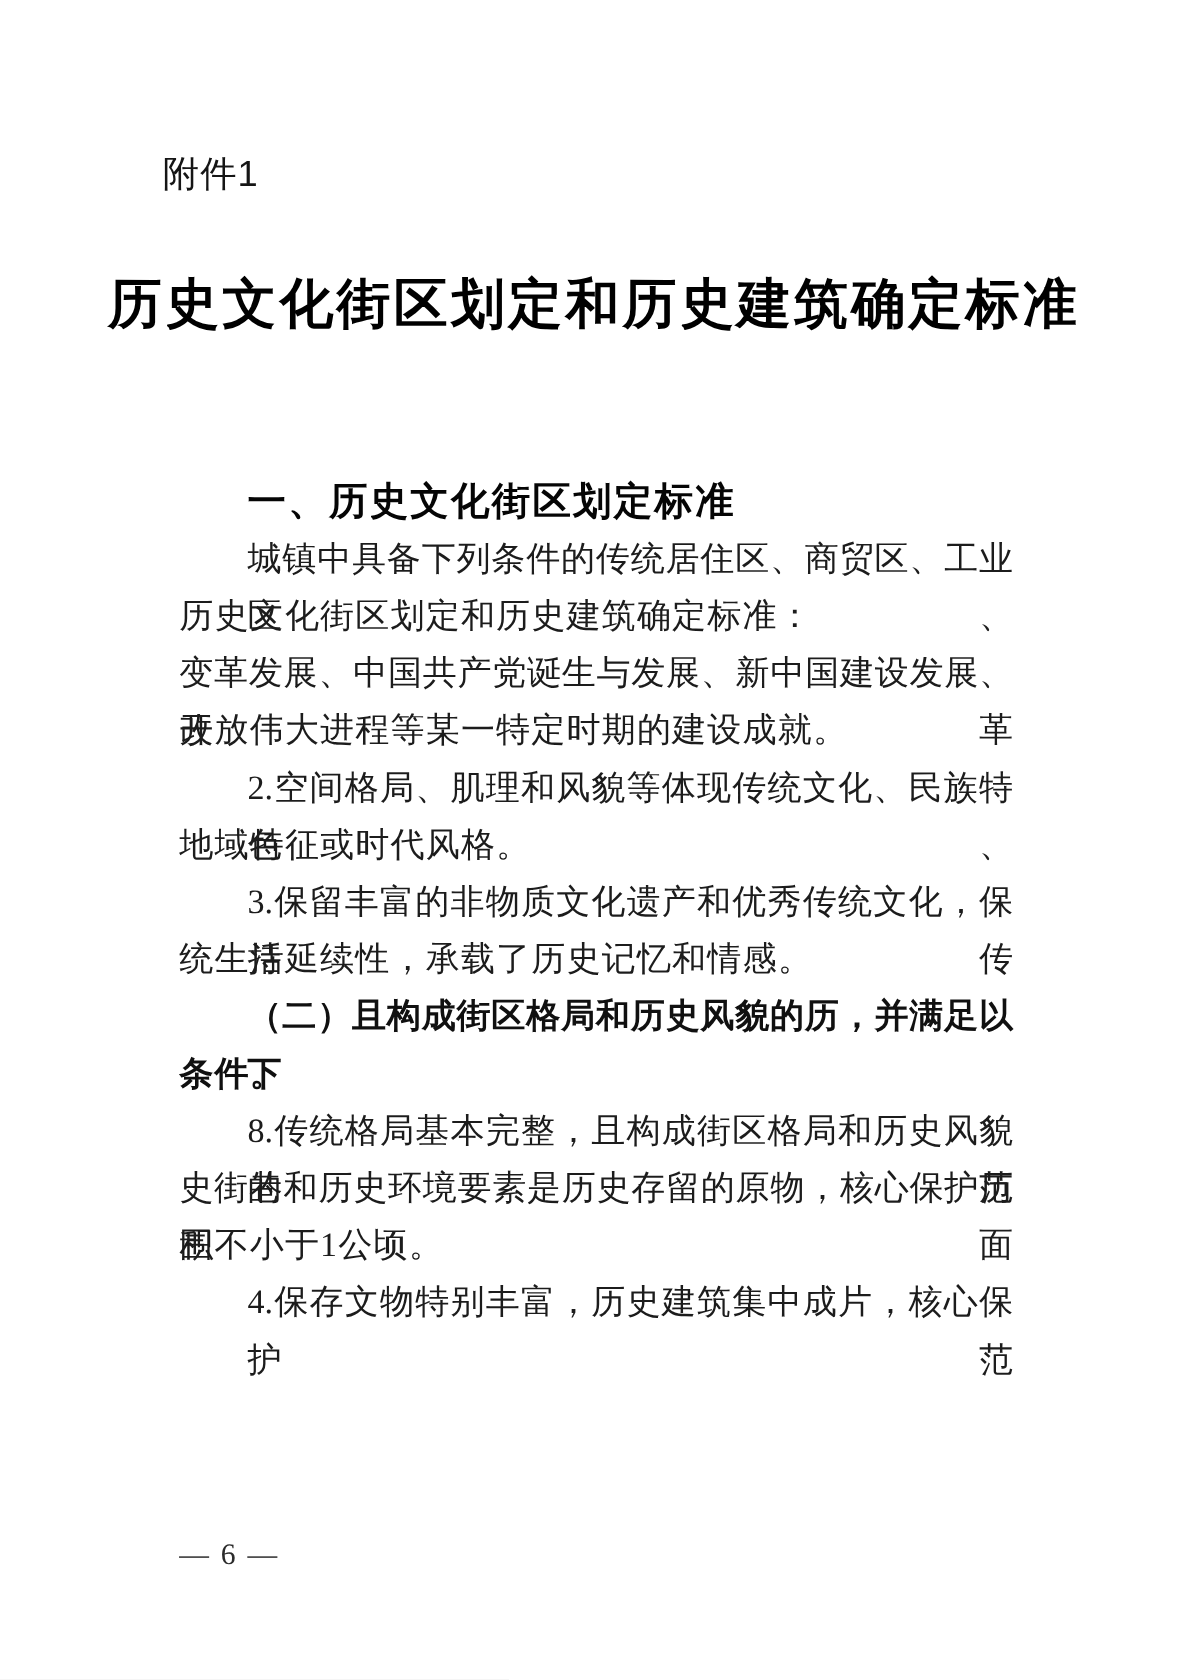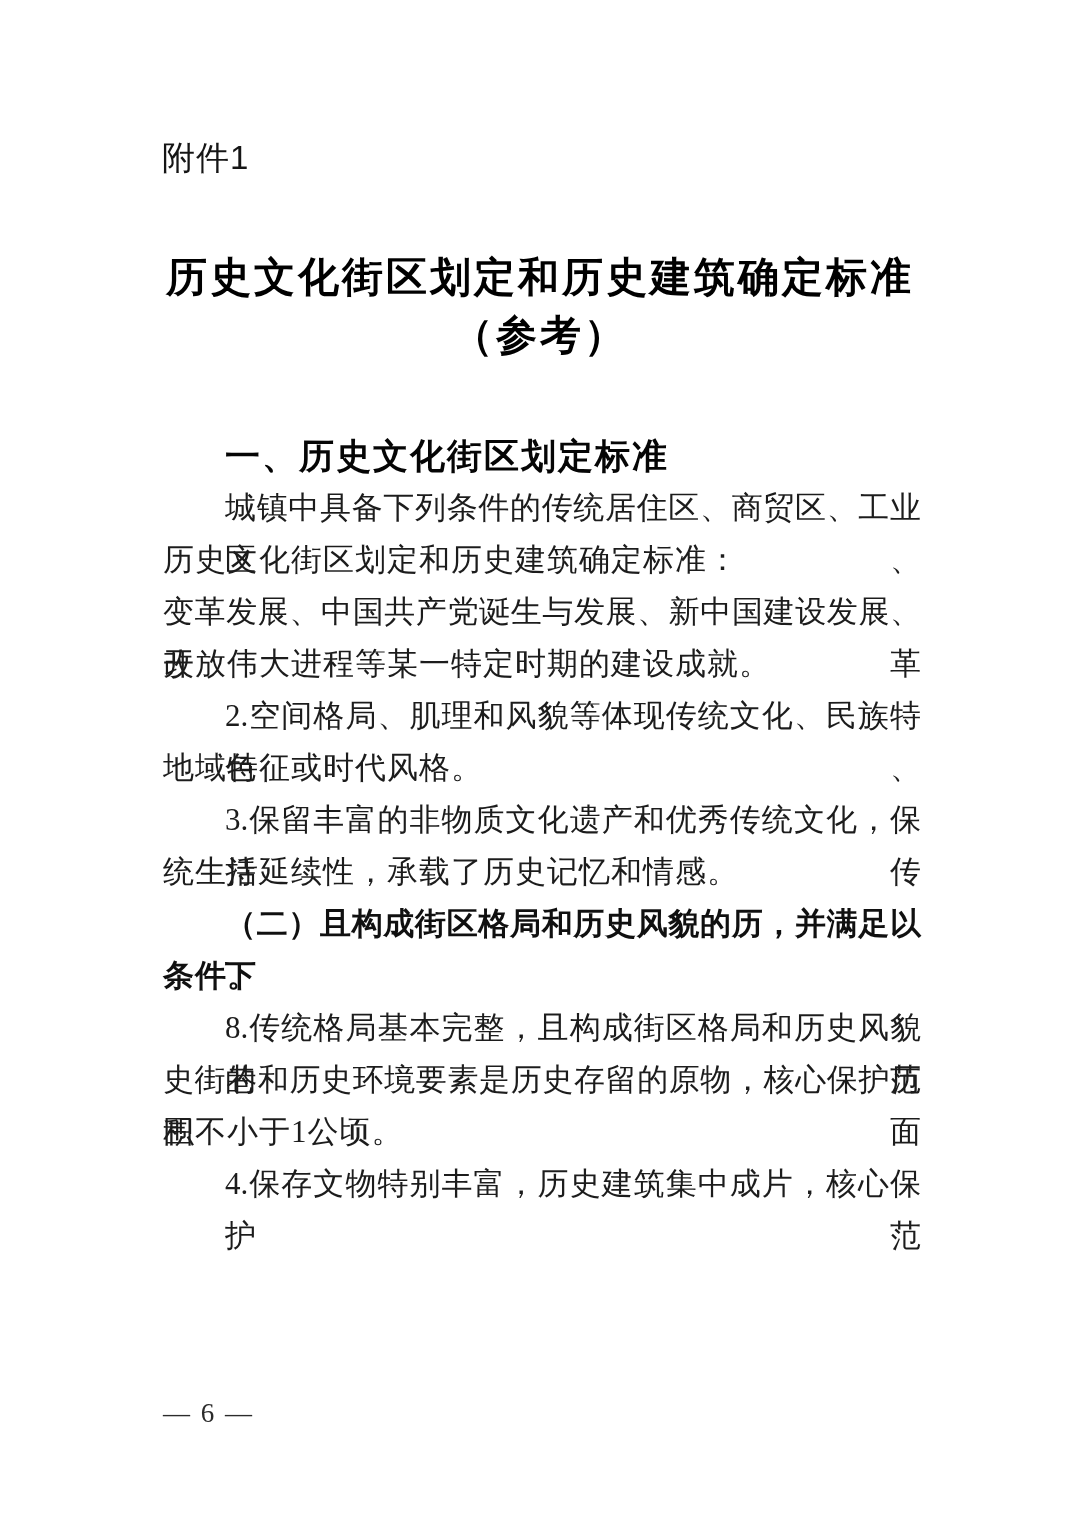--- a/index.html
+++ b/index.html
@@ -11,37 +11,37 @@
     position: relative;
     width: 1080px;
     height: 1527px;
     margin: 0 auto;
     background: #ffffff;
     overflow: hidden;
     font-family: "Liberation Serif", "DejaVu Serif", serif;
   }
   .attachment-label {
     position: absolute;
-    left: 162px;
+    left: 148px;
     top: 138px;
     font-family: "Liberation Sans", "DejaVu Sans", sans-serif;
     font-size: 33px;
     line-height: 40px;
     color: #151515;
     letter-spacing: 1px;
   }
   .title-block {
     position: absolute;
     left: 0;
     right: 0;
     top: 248px;
     text-align: center;
     font-family: "Liberation Sans", "DejaVu Sans", sans-serif;
     font-weight: 700;
-    font-size: 41px;
+    font-size: 49px;
     line-height: 58px;
     letter-spacing: 3px;
     color: #000000;
   }
   .content {
     position: absolute;
     left: 163px;
     top: 430px;
     width: 758px;
     color: #1c1c1c;
@@ -87,21 +87,20 @@
 </style>
 </head>
 <body>
 
 <div class="page">
 
   <div class="attachment-label">附件1</div>
 
   <div class="title-block">
     <div>历史文化街区划定和历史建筑确定标准</div>
-    <div>（参考）</div>
   </div>
 
   <div class="content">
 
     <div class="line sec-heading indent">一、历史文化街区划定标准</div>
 
     <div class="line indent fill">城镇中具备下列条件的传统居住区、商贸区、工业区、</div>
     <div class="line">历史文化街区划定和历史建筑确定标准：</div>
 
 

